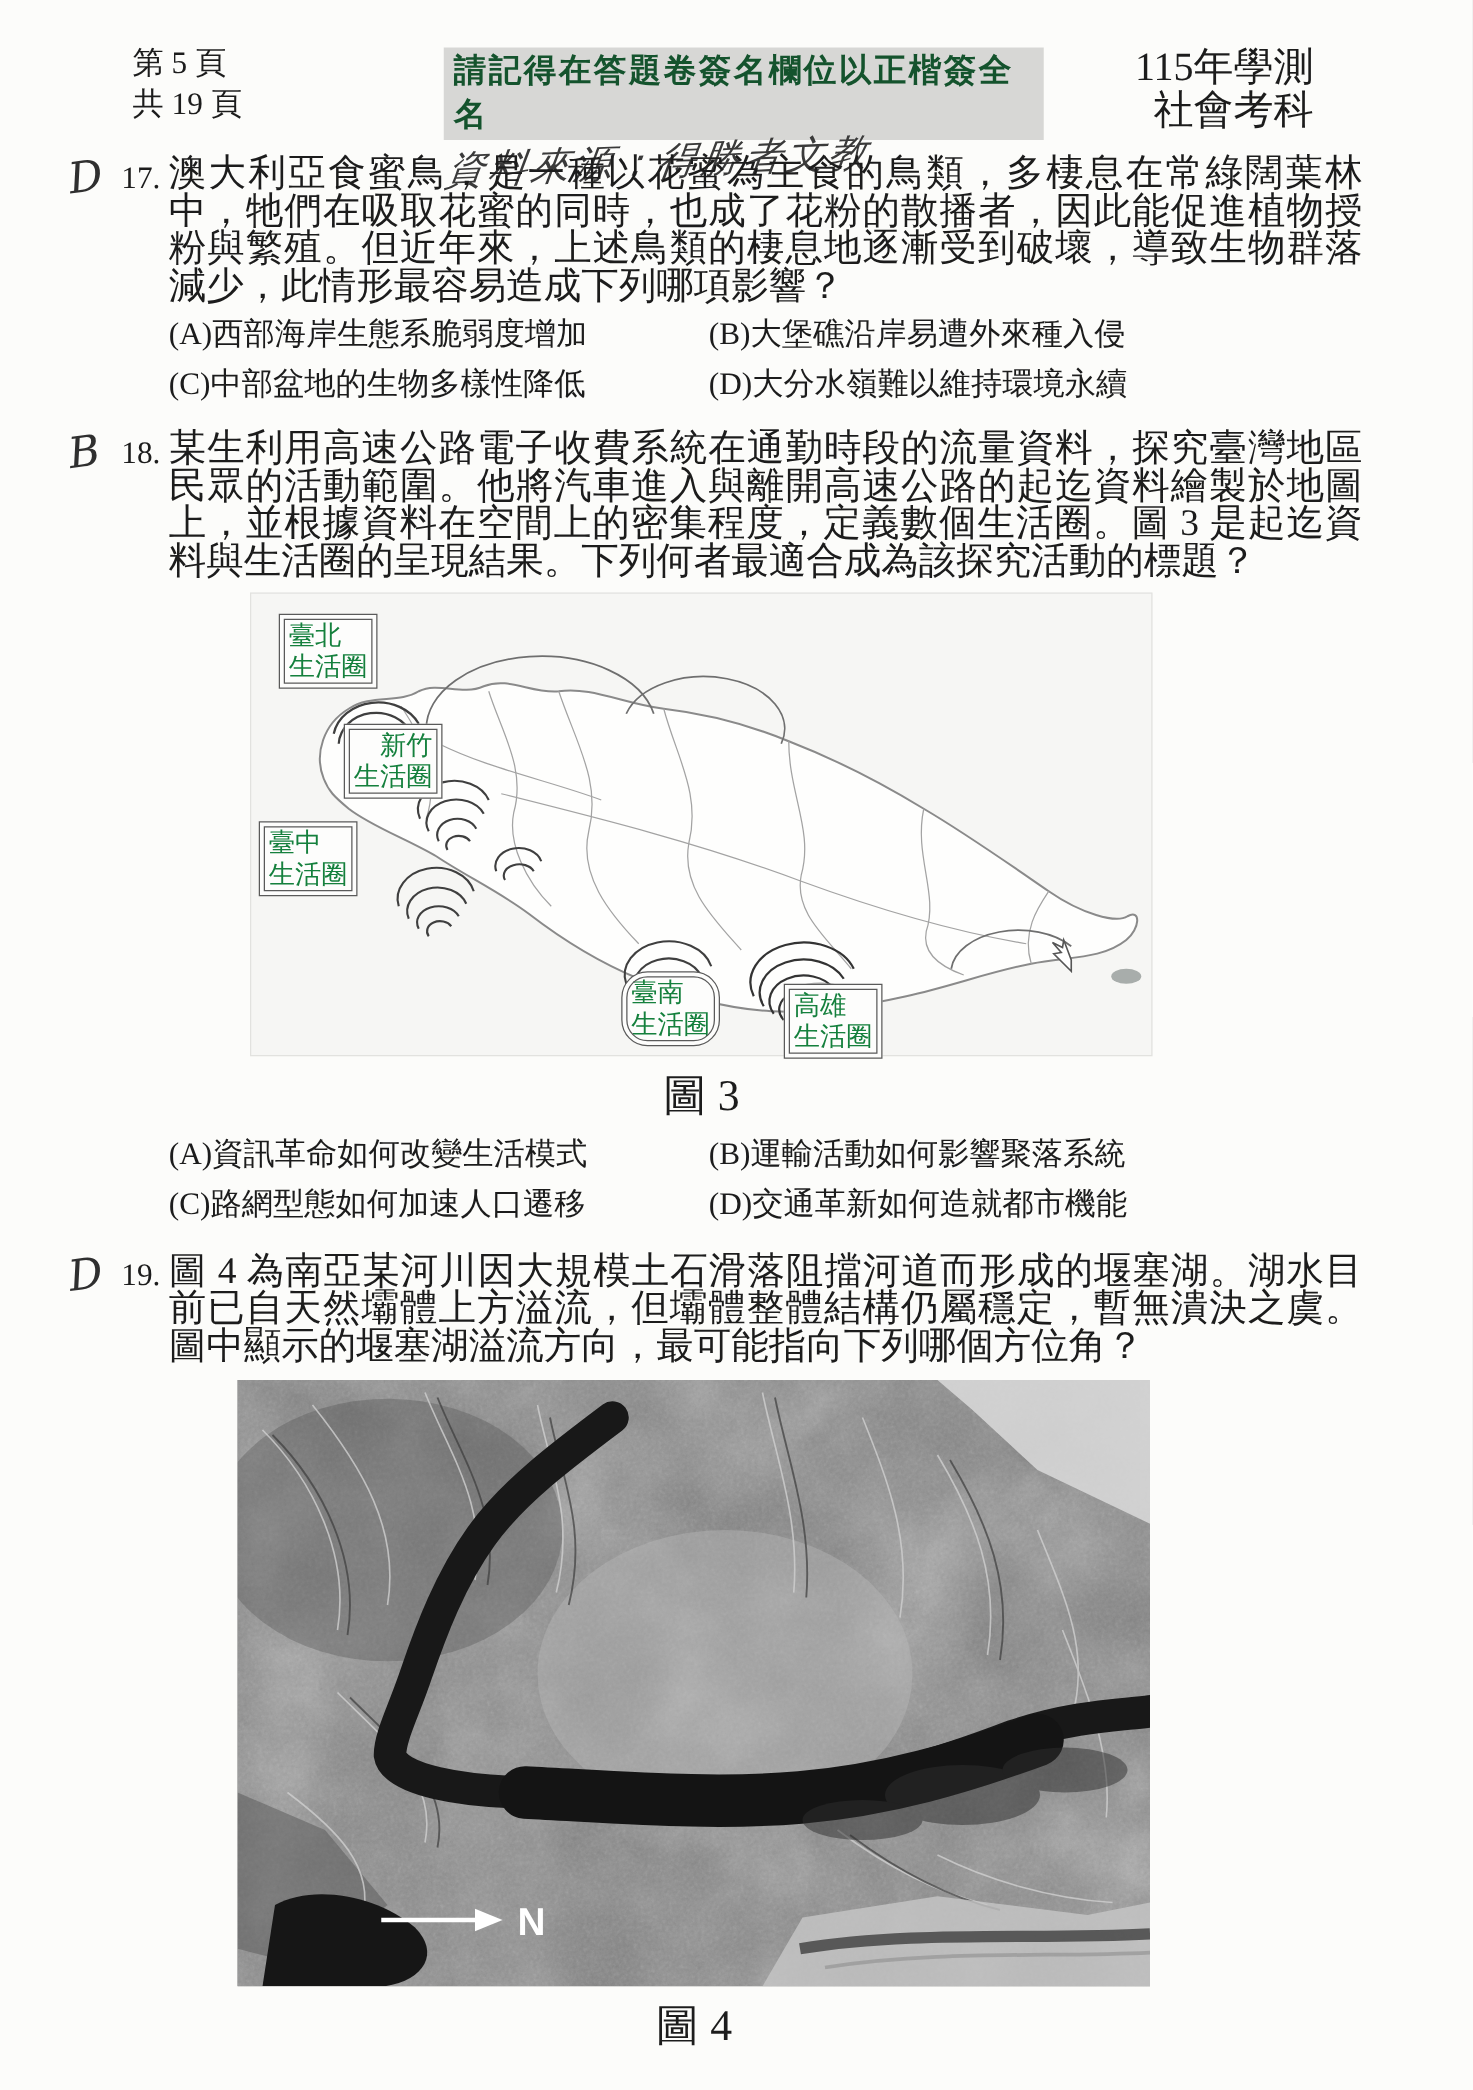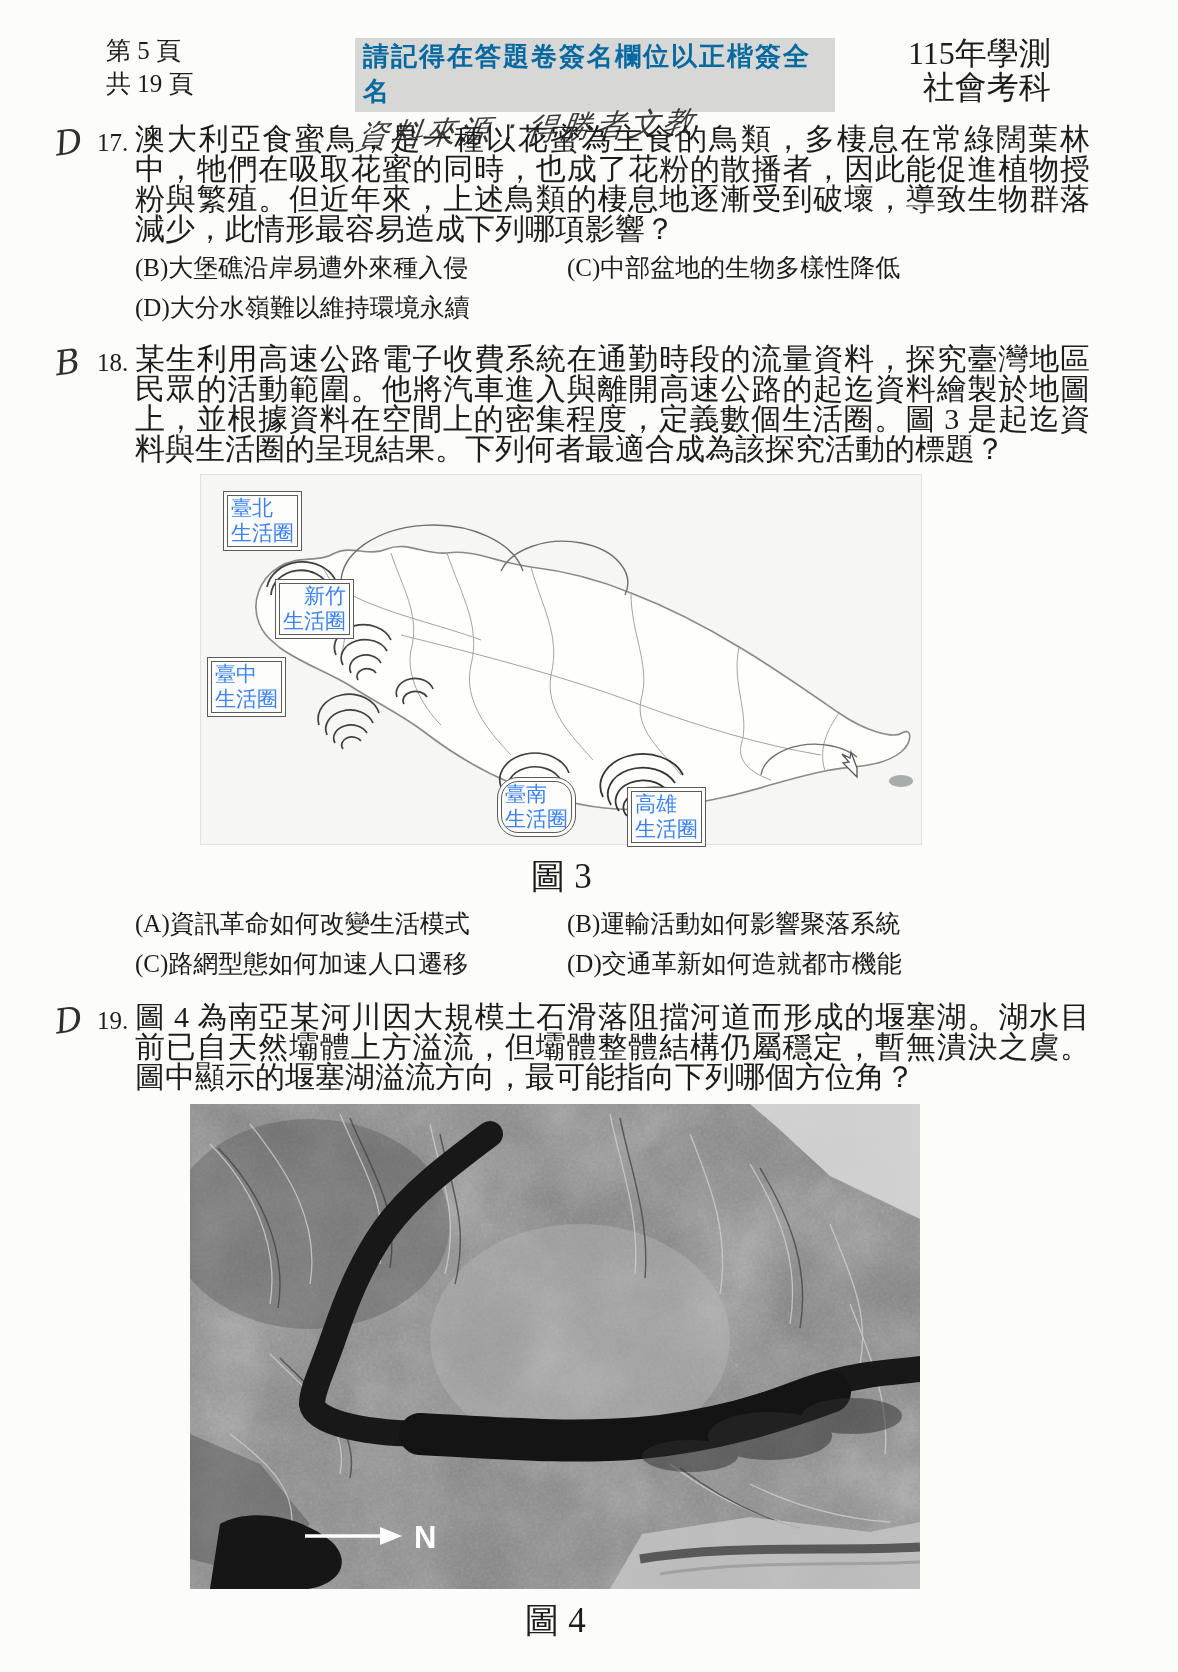--- a/index.html
+++ b/index.html
@@ -10,21 +10,21 @@
     background:#fcfcfa;
     font-family:"Liberation Serif","DejaVu Serif",serif;
     color:#1c1c1c;
     overflow:hidden;
   }
   
   .hdr{position:relative;height:118px;}
   .hdr-pageinfo{position:absolute;left:106px;top:34px;font-size:25px;line-height:33px;}
   .hdr-center{position:absolute;left:355px;top:38px;width:480px;}
   .hdr-notice{display:inline-block;background:#d7d7d5;padding:1px 8px 3px 8px;
-    font-size:26px;font-weight:bold;letter-spacing:2px;color:#0369a1;}
+    font-size:26px;font-weight:bold;letter-spacing:2px;color:#14532d;}
   .hdr-source{display:inline-block;margin:4px 0 0 2px;font-size:31px;color:#3a3a3a;
     font-style:italic;letter-spacing:3px;
     transform:rotate(-2.5deg) skewX(-10deg);transform-origin:left center;}
   .hdr-examinfo{position:absolute;left:908px;top:36px;font-size:32px;line-height:34px;text-align:right;}
   
   .q{position:relative;margin:0 88px 0 97px;}
   .q17{margin-top:6px;}
   .q18{margin-top:16px;}
   .q19{margin-top:18px;}
   .answer-mark{position:absolute;left:-42px;top:-2px;font-size:34px;font-style:italic;
@@ -34,21 +34,21 @@
   .qtext{flex:1;font-size:30px;line-height:30px;text-align:justify;}
   .opts{margin:4px 0 0 38px;display:grid;grid-template-columns:432px auto;
     font-size:25px;line-height:40px;}
   
   .fig3wrap{margin:10px 0 0 103px;width:722px;}
   .fig3{position:relative;width:720px;height:369px;background:#f6f6f4;
     border:1px solid #e2e2df;}
   .fig3 svg{position:absolute;left:0;top:0;}
   .map-label{position:absolute;background:#fdfdfc;border:1px solid #5a5a5a;
     outline:1px solid #5a5a5a;outline-offset:-5px;
-    padding:4px 7px;font-size:21px;line-height:25px;color:#3b82f6;z-index:3;}
+    padding:4px 7px;font-size:21px;line-height:25px;color:#15803d;z-index:3;}
   .figcap{display:block;text-align:center;font-size:35px;margin-top:8px;color:#1c1c1c;}
   
   .fig4wrap{margin:12px 0 0 93px;width:730px;}
   .fig4{position:relative;width:730px;height:485px;background:#7d7d7d;overflow:hidden;}
 </style>
 </head>
 <body>
 
 <div class="page">
 
@@ -67,20 +67,21 @@
     </div>
   </div>
 
   <div class="q q17">
     <span class="answer-mark">D</span>
     <div class="qrow">
       <span class="qnum">17.</span>
       <div class="qtext">澳大利亞食蜜鳥，是一種以花蜜為主食的鳥類，多棲息在常綠闊葉林中，牠們在吸取花蜜的同時，也成了花粉的散播者，因此能促進植物授粉與繁殖。但近年來，上述鳥類的棲息地逐漸受到破壞，導致生物群落減少，此情形最容易造成下列哪項影響？</div>
     </div>
     <div class="opts">
+      <span>(A)西部海岸生態系脆弱度增加</span>
       <span>(B)大堡礁沿岸易遭外來種入侵</span>
       <span>(C)中部盆地的生物多樣性降低</span>
       <span>(D)大分水嶺難以維持環境永續</span>
     </div>
   </div>
 
   <div class="q q18">
     <span class="answer-mark">B</span>
     <div class="qrow">
       <span class="qnum">18.</span>

